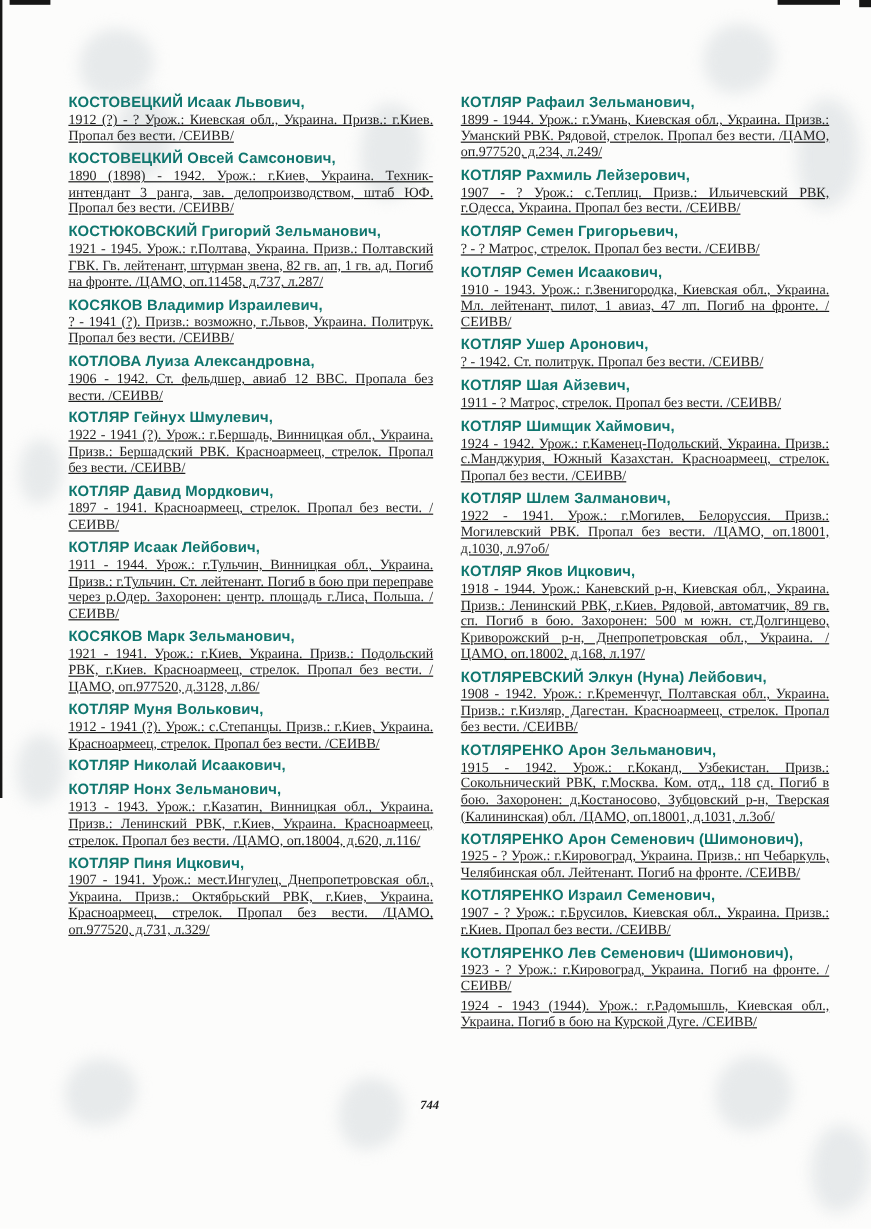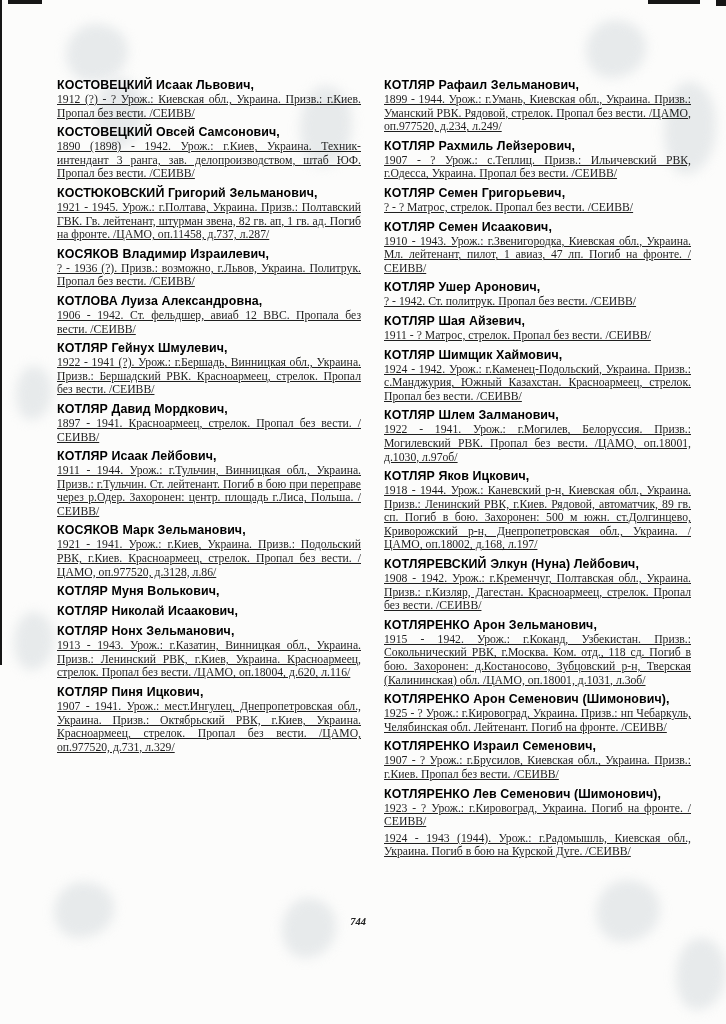--- a/index.html
+++ b/index.html
@@ -15,21 +15,21 @@
   .column { position: absolute; top: 76px; }
   .column.left  { left: 57px;  width: 304px; }
   .column.right { left: 384px; width: 307px; }
   .entry + .entry { margin-top: 3px; }
   .entry-name {
     font-family: "Liberation Sans", sans-serif;
     font-weight: bold;
     font-size: 12.4px;
     line-height: 15px;
     letter-spacing: 0.1px;
-    color: #000000;
+    color: #0f766e;
     padding-top: 2px;
   }
   .entry-text {
     font-family: "Liberation Serif", serif;
     font-size: 11.7px;
     line-height: 13.6px;
     text-align: justify;
     color: #1f1f1f;
     text-decoration: underline;
   }
@@ -85,21 +85,21 @@
       <div class="entry">
         <div class="entry-name">КОСТОВЕЦКИЙ Овсей Самсонович,</div>
         <div class="entry-text">1890 (1898) - 1942. Урож.: г.Киев, Украина. Техник-интендант 3 ранга, зав. делопроизводством, штаб ЮФ. Пропал без вести. /СЕИВВ/</div>
       </div>
       <div class="entry">
         <div class="entry-name">КОСТЮКОВСКИЙ Григорий Зельманович,</div>
         <div class="entry-text">1921 - 1945. Урож.: г.Полтава, Украина. Призв.: Полтавский ГВК. Гв. лейтенант, штурман звена, 82 гв. ап, 1 гв. ад. Погиб на фронте. /ЦАМО, оп.11458, д.737, л.287/</div>
       </div>
       <div class="entry">
         <div class="entry-name">КОСЯКОВ Владимир Израилевич,</div>
-        <div class="entry-text">? - 1936 (?). Призв.: возможно, г.Львов, Украина. Политрук. Пропал без вести. /СЕИВВ/</div>
+        <div class="entry-text">? - 1941 (?). Призв.: возможно, г.Львов, Украина. Политрук. Пропал без вести. /СЕИВВ/</div>
       </div>
       <div class="entry">
         <div class="entry-name">КОТЛОВА Луиза Александровна,</div>
         <div class="entry-text">1906 - 1942. Ст. фельдшер, авиаб 12 ВВС. Пропала без вести. /СЕИВВ/</div>
       </div>
       <div class="entry">
         <div class="entry-name">КОТЛЯР Гейнух Шмулевич,</div>
         <div class="entry-text">1922 - 1941 (?). Урож.: г.Бершадь, Винницкая обл., Украина. Призв.: Бершадский РВК. Красноармеец, стрелок. Пропал без вести. /СЕИВВ/</div>
       </div>
       <div class="entry">
@@ -109,20 +109,21 @@
       <div class="entry">
         <div class="entry-name">КОТЛЯР Исаак Лейбович,</div>
         <div class="entry-text">1911 - 1944. Урож.: г.Тульчин, Винницкая обл., Украина. Призв.: г.Тульчин. Ст. лейтенант. Погиб в бою при переправе через р.Одер. Захоронен: центр. площадь г.Лиса, Польша. /СЕИВВ/</div>
       </div>
       <div class="entry">
         <div class="entry-name">КОСЯКОВ Марк Зельманович,</div>
         <div class="entry-text">1921 - 1941. Урож.: г.Киев, Украина. Призв.: Подольский РВК, г.Киев. Красноармеец, стрелок. Пропал без вести. /ЦАМО, оп.977520, д.3128, л.86/</div>
       </div>
       <div class="entry">
         <div class="entry-name">КОТЛЯР Муня Волькович,</div>
+        <div class="entry-text">1912 - 1941 (?). Урож.: с.Степанцы. Призв.: г.Киев, Украина. Красноармеец, стрелок. Пропал без вести. /СЕИВВ/</div>
       </div>
       <div class="entry">
         <div class="entry-name">КОТЛЯР Николай Исаакович,</div>
       </div>
       <div class="entry">
         <div class="entry-name">КОТЛЯР Нонх Зельманович,</div>
         <div class="entry-text">1913 - 1943. Урож.: г.Казатин, Винницкая обл., Украина. Призв.: Ленинский РВК, г.Киев, Украина. Красноармеец, стрелок. Пропал без вести. /ЦАМО, оп.18004, д.620, л.116/</div>
       </div>
       <div class="entry">
         <div class="entry-name">КОТЛЯР Пиня Ицкович,</div>

